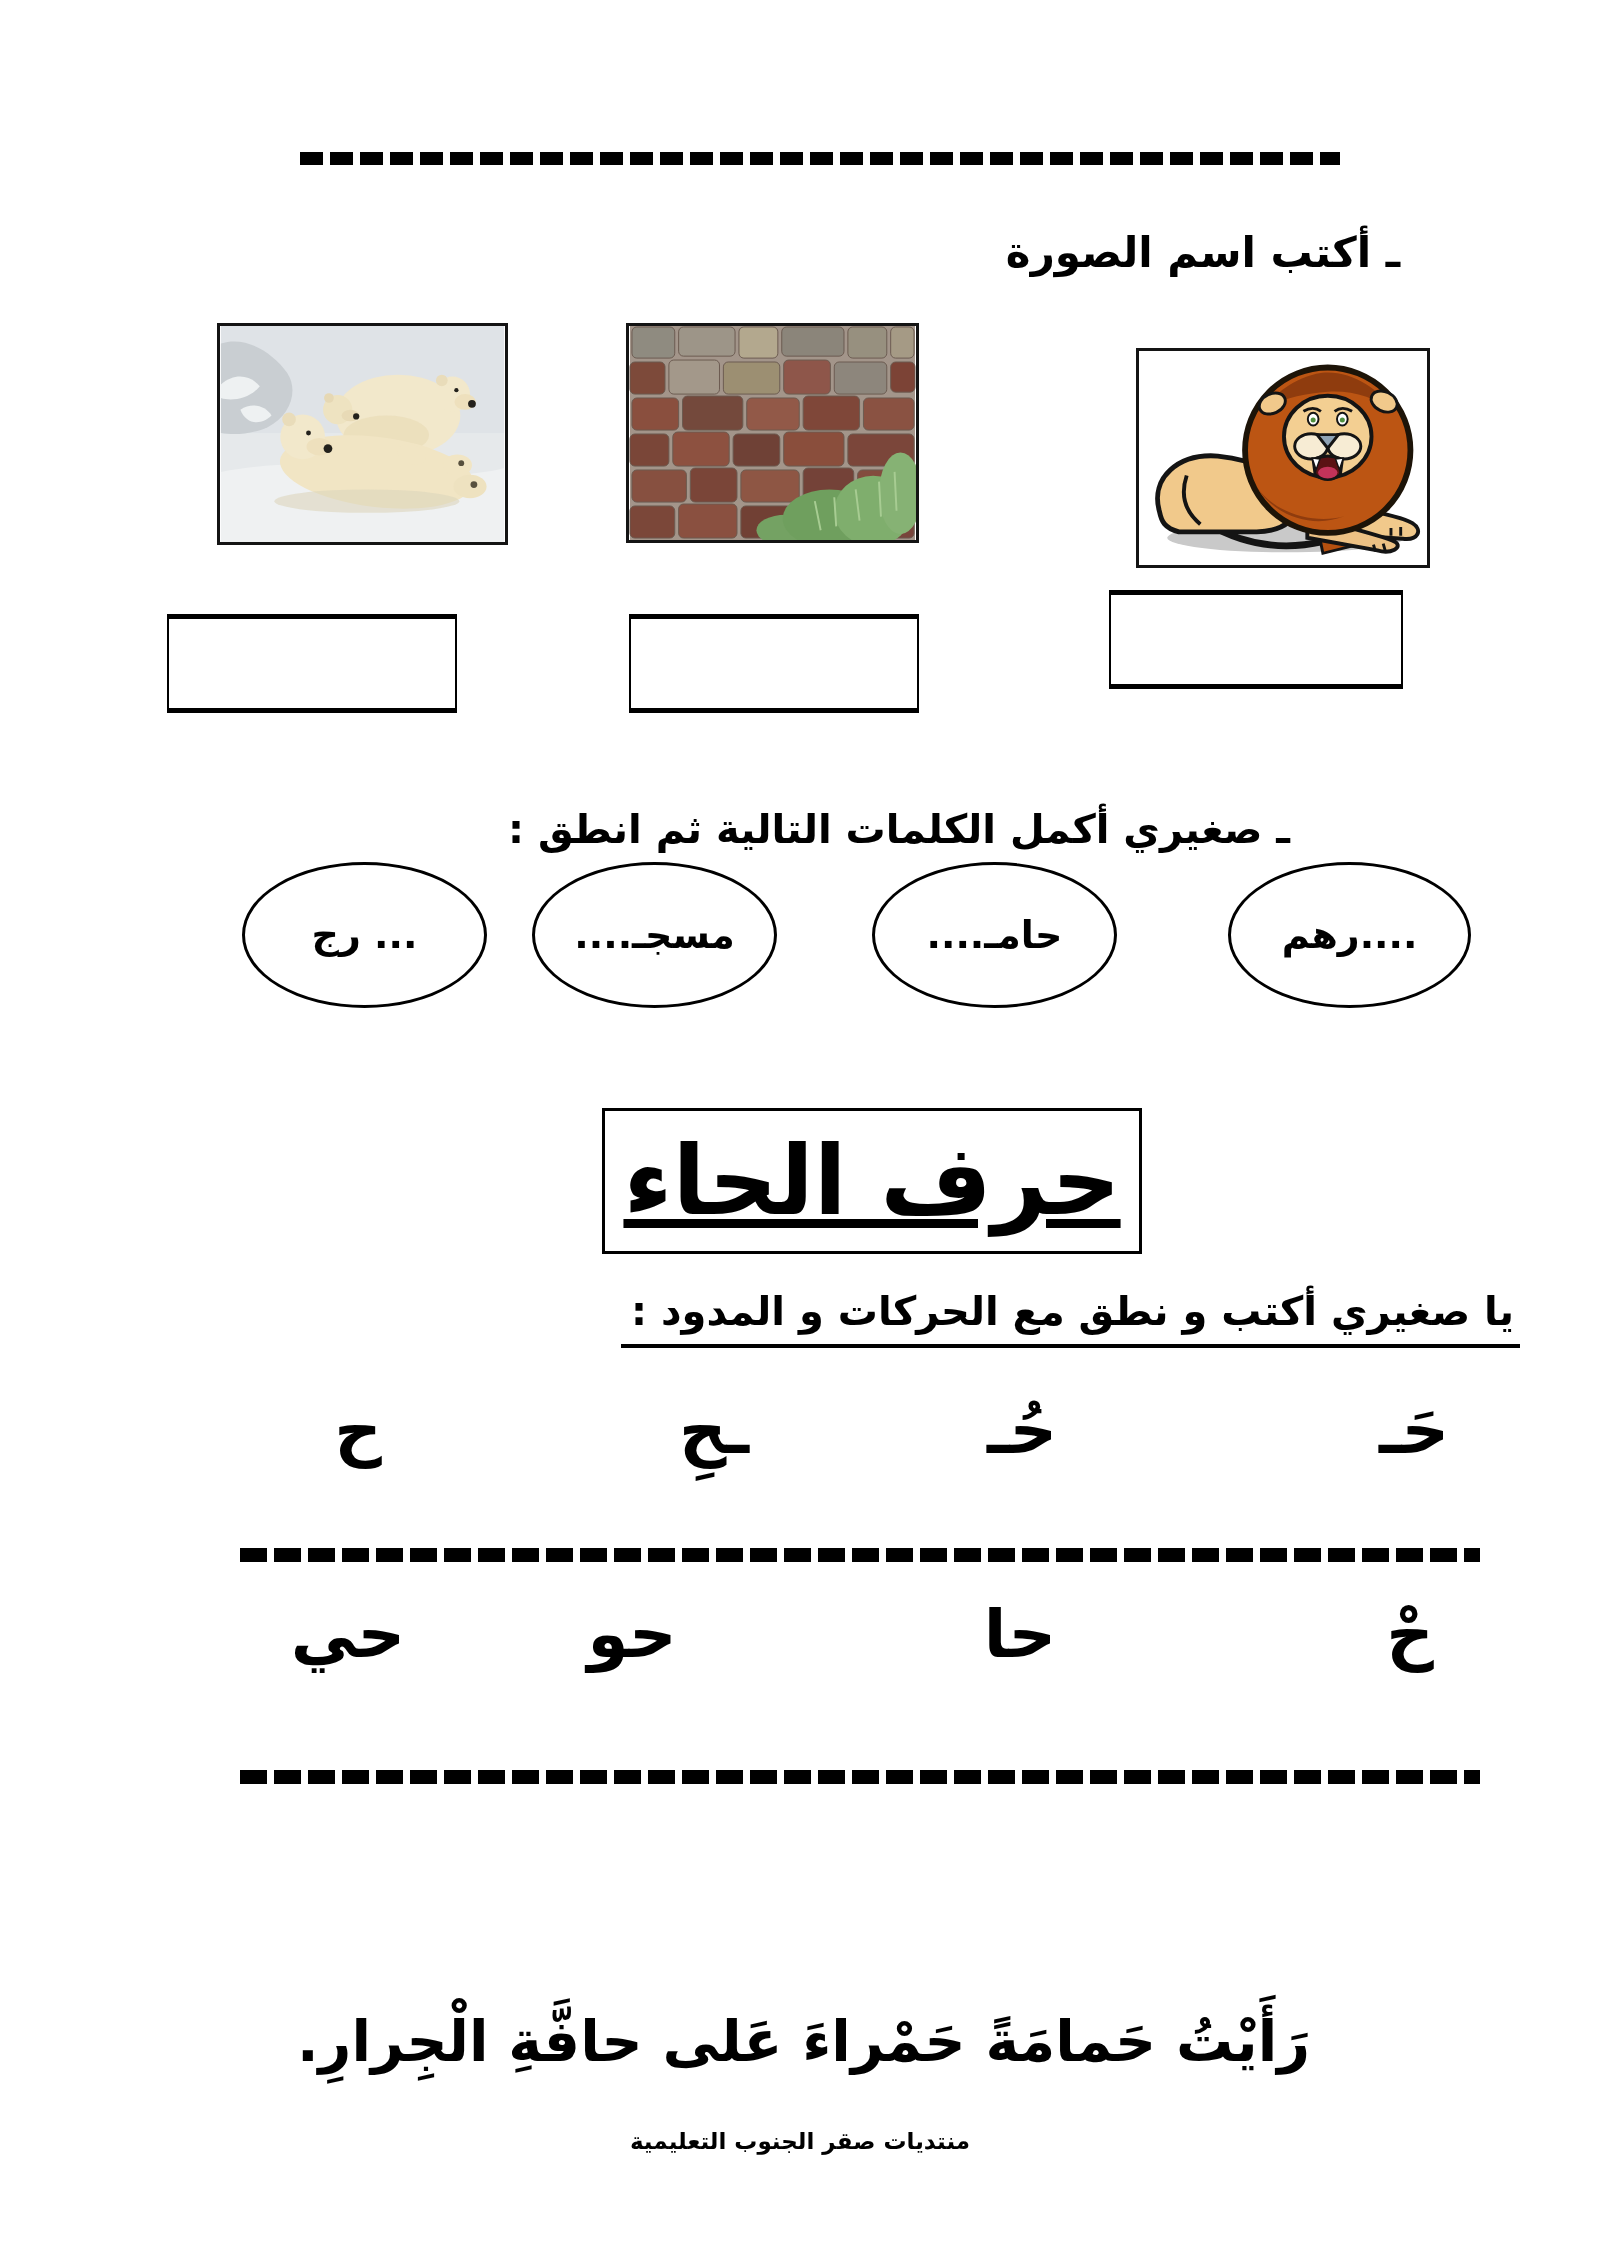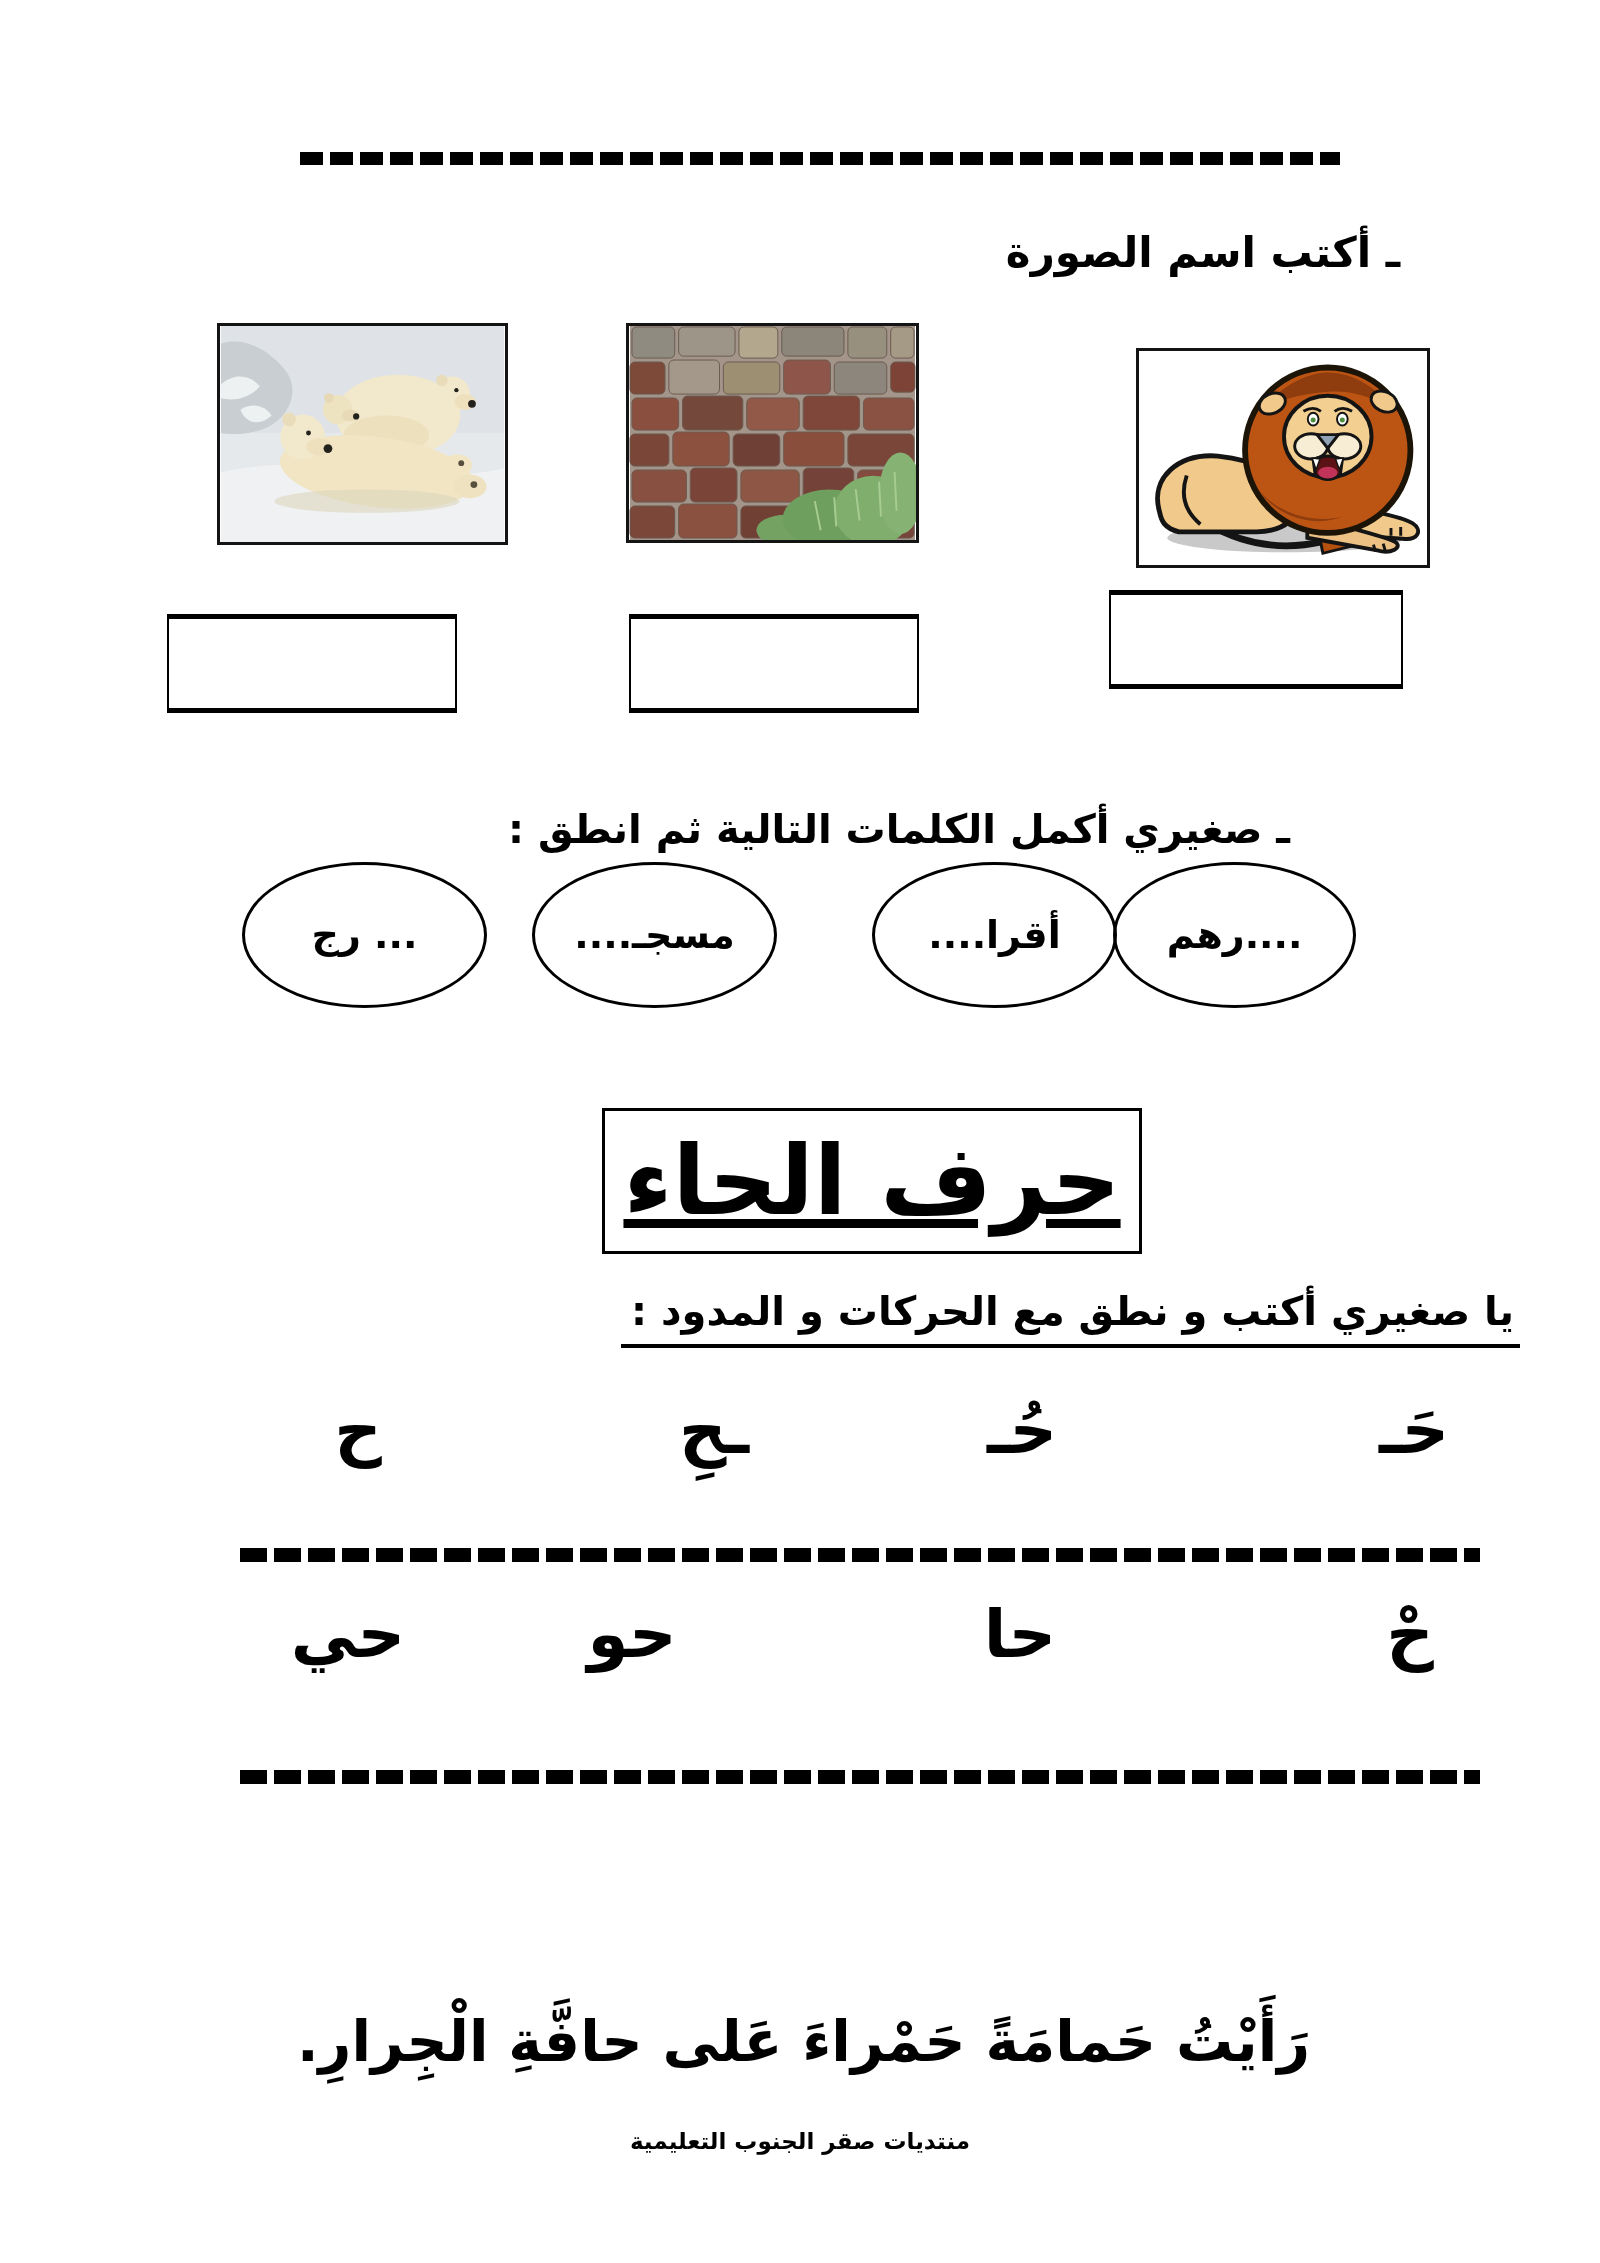--- a/index.html
+++ b/index.html
@@ -35,21 +35,21 @@
   .ansbox{border:2px solid #000;border-top:5px solid #000;border-bottom:5px solid #000;
           box-sizing:border-box;background:#fff;}
   .b1{left:167px;top:614px;width:290px;height:99px;}
   .b2{left:629px;top:614px;width:290px;height:99px;}
   .b3{left:1109px;top:590px;width:294px;height:99px;}
 
   
   .oval{border:3px solid #000;border-radius:50%;box-sizing:border-box;
         display:flex;align-items:center;justify-content:center;
         font-size:38px;font-weight:bold;}
-  .o1{left:1113px;top:862px;width:243px;height:146px;}
+  .o1{left:1228px;top:862px;width:243px;height:146px;}
   .o2{left:872px;top:862px;width:245px;height:146px;}
   .o3{left:532px;top:862px;width:245px;height:146px;}
   .o4{left:242px;top:862px;width:245px;height:146px;}
 
   
   .titlebox{left:602px;top:1108px;width:540px;height:146px;border:3px solid #000;
             box-sizing:border-box;display:flex;align-items:center;justify-content:center;
             font-size:96px;font-weight:bold;text-decoration:underline;}
 
   
@@ -199,21 +199,21 @@
   <div class="abs ansbox b1"></div>
   <div class="abs ansbox b2"></div>
   <div class="abs ansbox b3"></div>
 
   <div class="abs ar h2">ـ صغيري أكمل الكلمات التالية ثم انطق :</div>
 
   <div class="abs ar oval o1">
     <span>....رهم</span>
   </div>
   <div class="abs ar oval o2">
-    <span>أقرا....</span>
+    <span>حامـ....</span>
   </div>
   <div class="abs ar oval o3">
     <span>مسجـ....</span>
   </div>
   <div class="abs ar oval o4">
     <span>... رج</span>
   </div>
 
   <div class="abs ar titlebox">
     <span>حرف الحاء</span>

